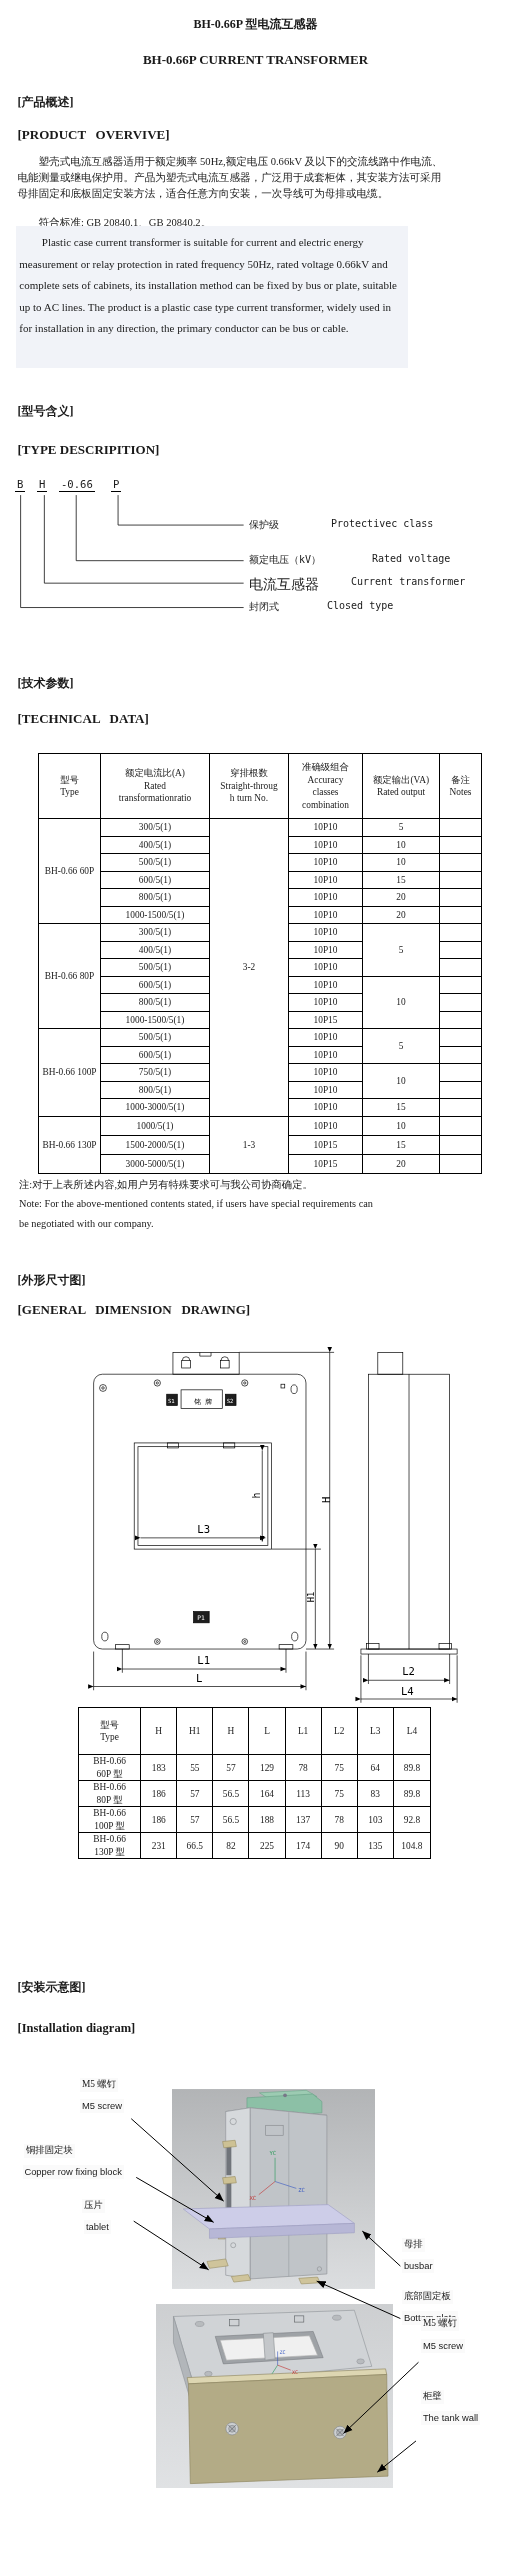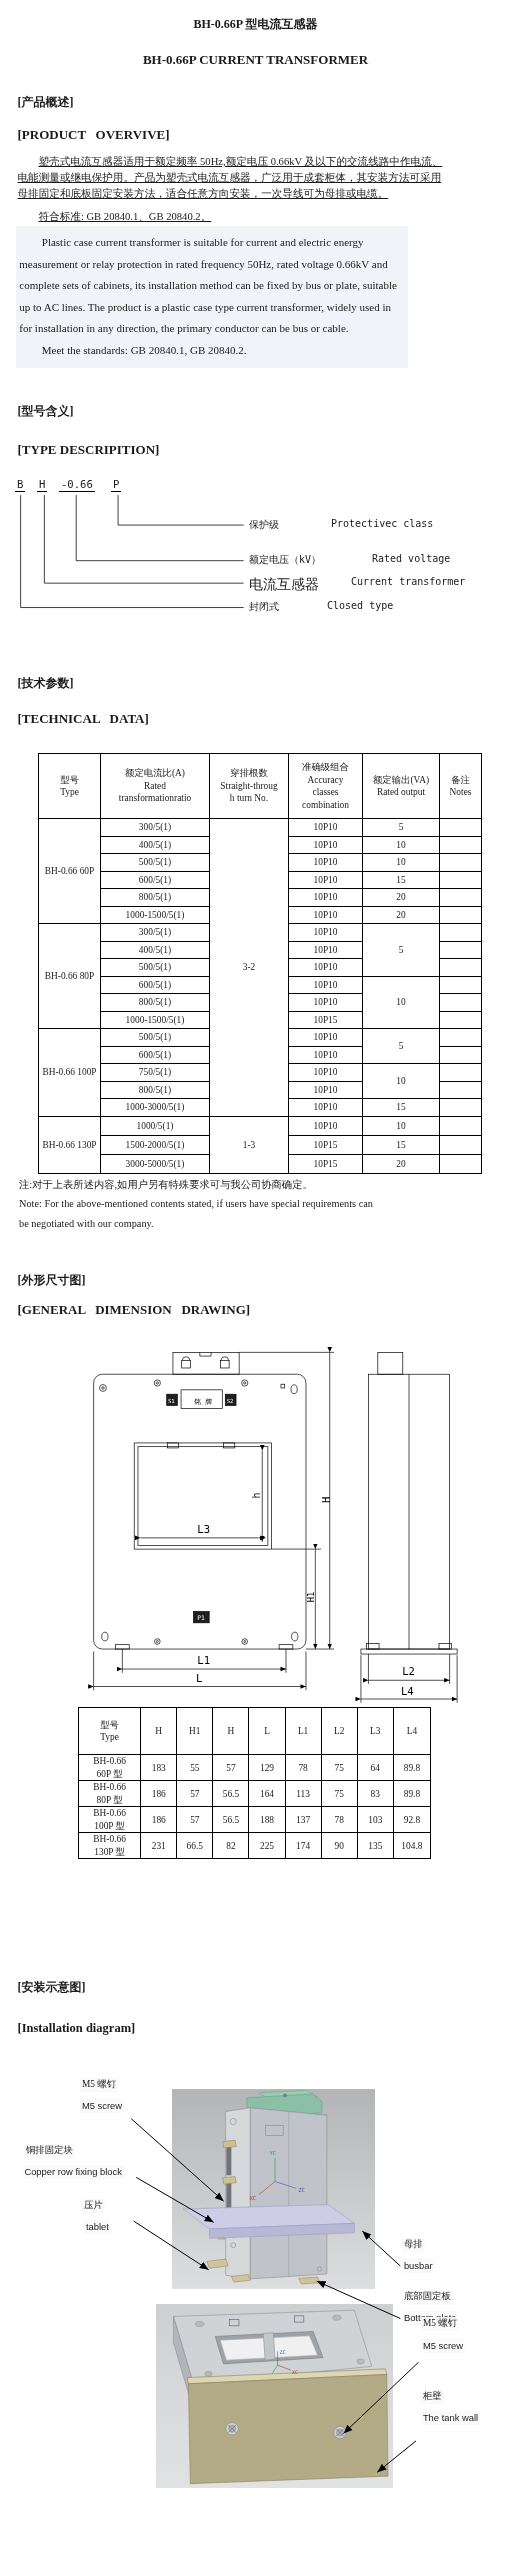--- a/index.html
+++ b/index.html
@@ -2,21 +2,21 @@
 <html style="font-size:10px"><head>
 <meta charset="utf-8">
 <style>
   html,body{margin:0;padding:0;}
   body{width:511px;height:2576px;position:relative;background:#fff;
        font-family:"Liberation Serif","DejaVu Serif",serif;color:#1a1a1a;}
   .abs{position:absolute;}
   .ctr{left:0;width:511px;text-align:center;}
   .h-zh{font-weight:bold;font-size:12px;}
   .h-en{font-weight:bold;font-size:13px;white-space:pre;}
-  .body-zh{font-size:10.6px;line-height:16px;text-decoration:underline;}
+  .body-zh{font-size:10.6px;line-height:16px;}
   .body-zh .ind{text-indent:21px;}
   .en-block{background:#f1f3f8;font-size:11px;line-height:21.5px;}
   .en-block .ind{text-indent:22.5px;}
   table{border-collapse:collapse;table-layout:fixed;}
   .ttable{position:absolute;left:38px;top:753px;width:443px;font-size:9.4px;}
   .ttable td,.ttable th{border:0.6px solid #000;text-align:center;vertical-align:middle;
       font-weight:normal;padding:0;overflow:hidden;}
   .ttable .gs td{border-top:1.2px solid #000;}
   .ttable thead th{height:64px;}
   .ttable tbody tr{height:17.5px;}
@@ -42,30 +42,29 @@
 <div class="abs ctr h-zh" style="top:16px;font-size:12px">BH-0.66P 型电流互感器</div>
 <div class="abs ctr h-en" style="top:52px">BH-0.66P CURRENT TRANSFORMER</div>
 
 <div class="abs h-zh" style="left:17.5px;top:94px">[产品概述]</div>
 <div class="abs h-en" style="left:17.5px;top:127px">[PRODUCT   OVERVIVE]</div>
 
 <div class="abs body-zh" style="left:17.5px;top:154px;width:477px">
   <div class="ind">塑壳式电流互感器适用于额定频率 50Hz,额定电压 0.66kV 及以下的交流线路中作电流、</div>
   <div>电能测量或继电保护用。产品为塑壳式电流互感器，广泛用于成套柜体，其安装方法可采用</div>
   <div>母排固定和底板固定安装方法，适合任意方向安装，一次导线可为母排或电缆。</div>
-  <div class="ind" style="margin-top:7px">符合标准: GB 20840.1、GB 20840.2。</div>
+  <div class="ind" style="margin-top:13px">符合标准: GB 20840.1、GB 20840.2。</div>
 </div>
 
 <div class="abs en-block" style="left:15.6px;top:226px;width:392px;height:136px;padding-top:6.2px">
   <div class="ind" style="padding:0 3.7px">Plastic case current transformer is suitable for current and electric energy</div>
   <div style="padding:0 3.7px">measurement or relay protection in rated frequency 50Hz, rated voltage 0.66kV and</div>
   <div style="padding:0 3.7px">complete sets of cabinets, its installation method can be fixed by bus or plate, suitable</div>
   <div style="padding:0 3.7px">up to AC lines. The product is a plastic case type current transformer, widely used in</div>
   <div style="padding:0 3.7px">for installation in any direction, the primary conductor can be bus or cable.</div>
-  <div class="ind" style="padding:0 3.7px">Meet the standards: GB 20840.1, GB 20840.2.</div>
 </div>
 
 <div class="abs h-zh" style="left:17.5px;top:403px">[型号含义]</div>
 <div class="abs h-en" style="left:17.5px;top:442px">[TYPE DESCRIPITION]</div>
 
 <div class="abs tletters">
   <span class="tletter mono tl-u" style="left:15px;top:478px">B</span>
   <span class="tletter mono tl-u" style="left:37px;top:478px">H</span>
   <span class="tletter mono tl-u" style="left:59px;top:478px">-0.66</span>
   <span class="tletter mono tl-u" style="left:111px;top:478px">P</span>

